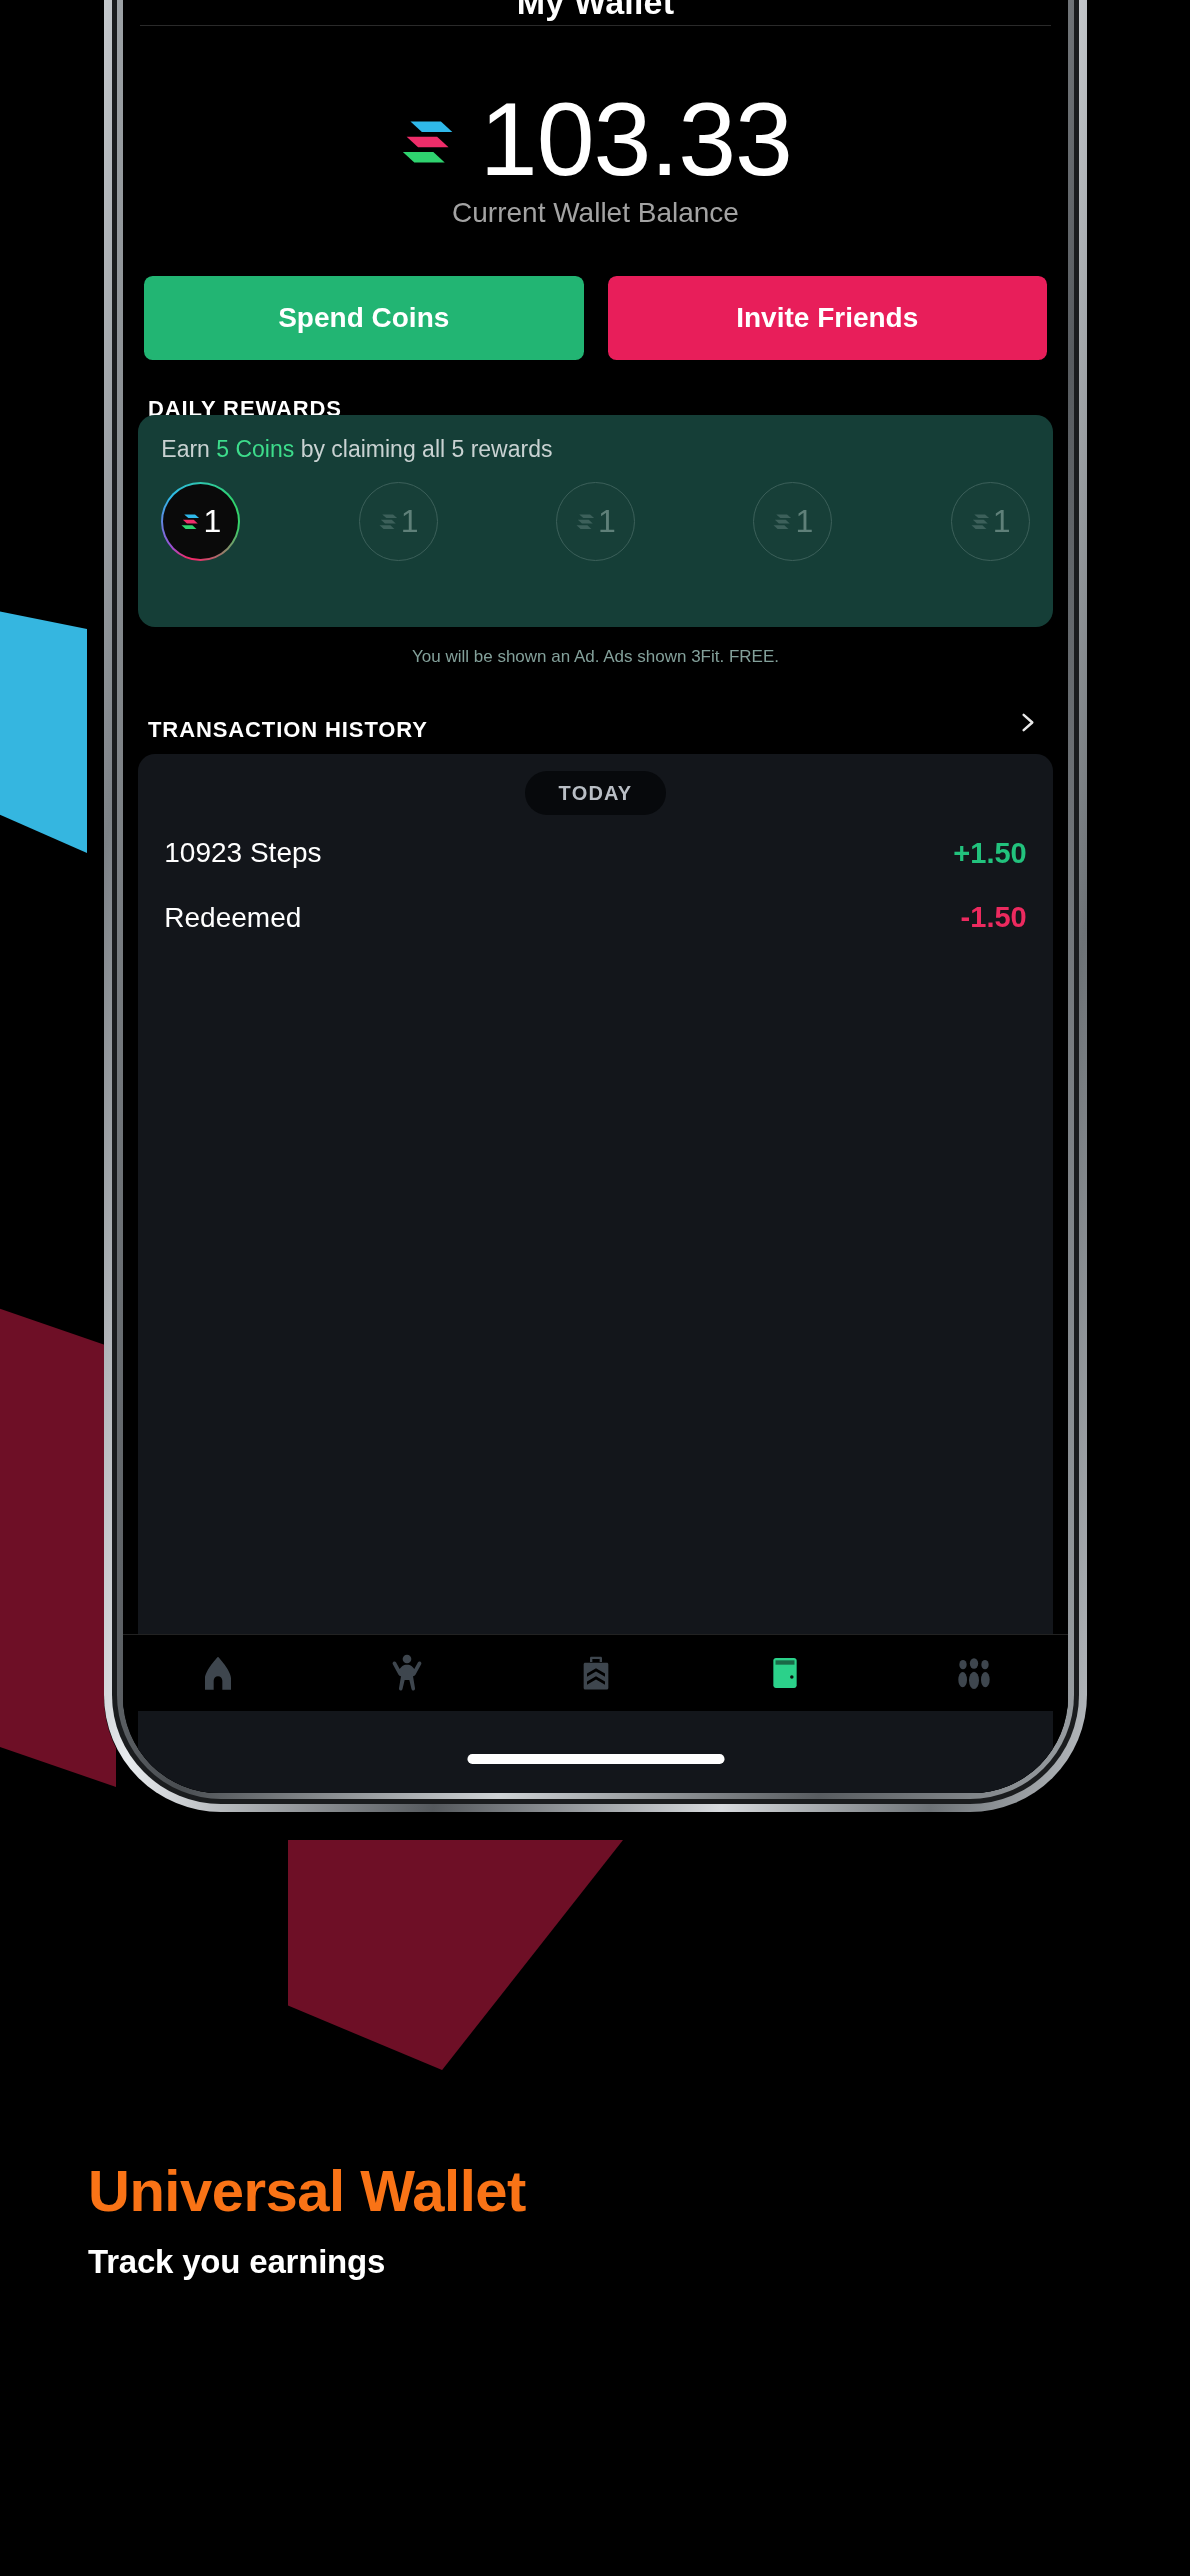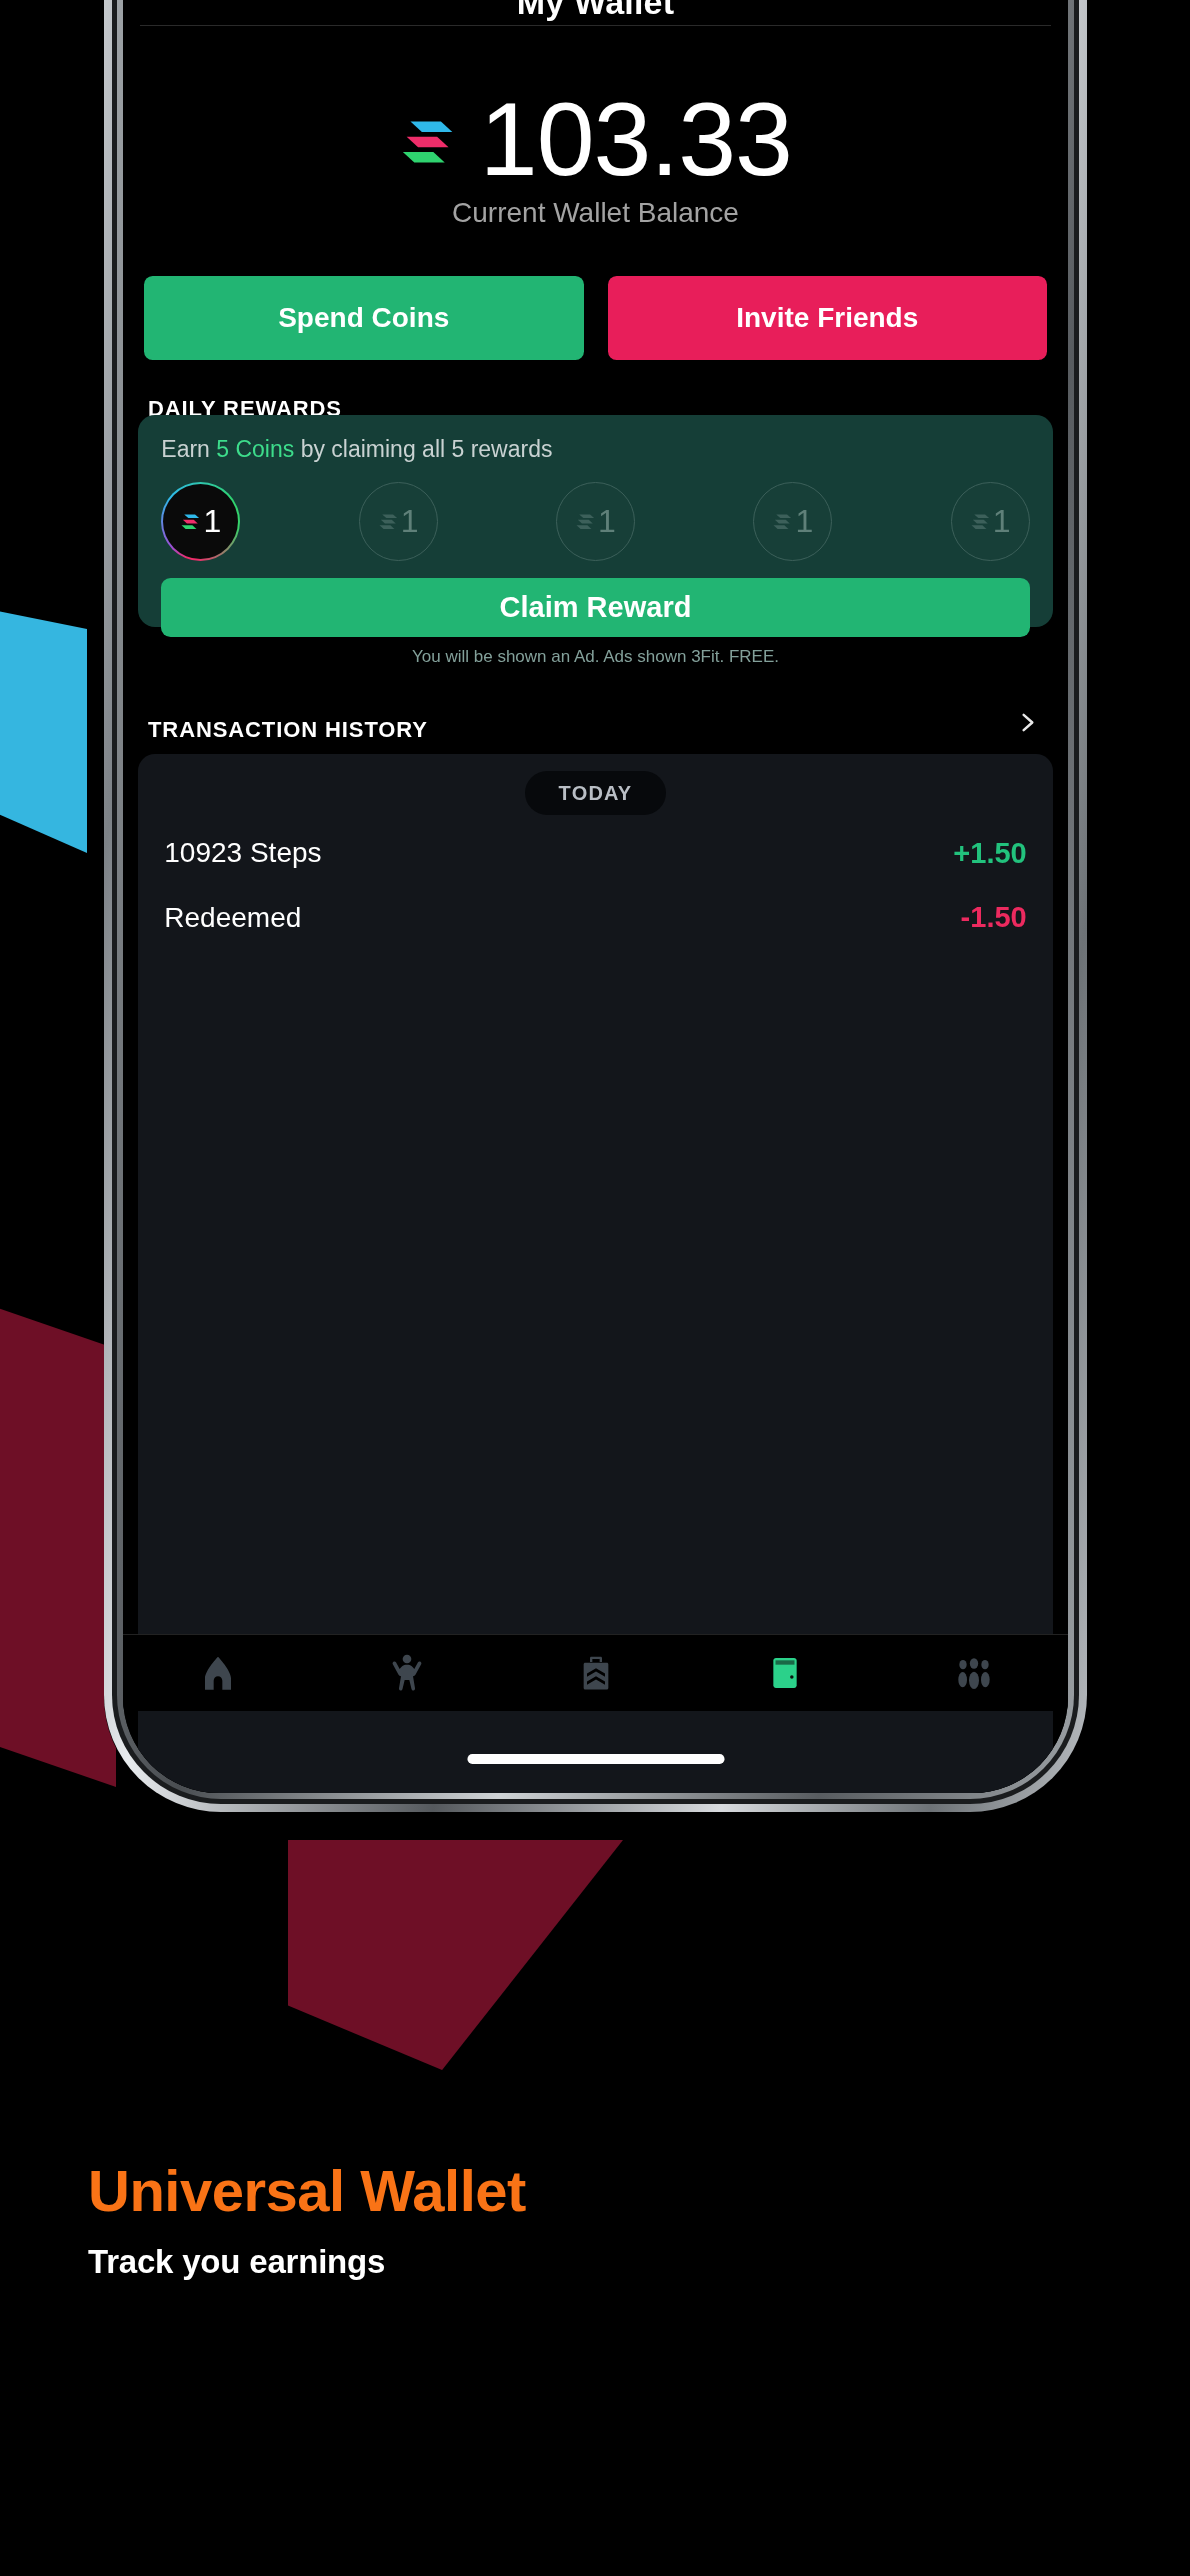--- a/index.html
+++ b/index.html
@@ -280,21 +280,20 @@
             <div class="circle inactive">
               <svg class="mini-logo" viewBox="0 0 64 62">
                 <path d="M12 10 L44 10 L56 21 L24 21 Z" fill="#3c605a"></path>
                 <path d="M8 26 L40 26 L52 37 L20 37 Z" fill="#3c605a"></path>
                 <path d="M4 42 L36 42 L48 53 L16 53 Z" fill="#3c605a"></path>
               </svg>
               <span class="num">1</span>
             </div>
           </div>
 
-          <button class="claim-btn">Claim Reward</button>
           <div class="claim-note">You will be shown an Ad. Ads shown 3Fit. FREE.</div>
         </div>
 
         <div class="section-title st-trans">TRANSACTION HISTORY</div>
         <svg class="chevron-right" viewBox="0 0 24 24" fill="none" stroke="#e8e8e8" stroke-width="2.6" stroke-linecap="round" stroke-linejoin="round">
           <polyline points="8 4 17 12 8 20"></polyline>
         </svg>
 
         <div class="history-card">
           <div class="today-pill">TODAY</div>

